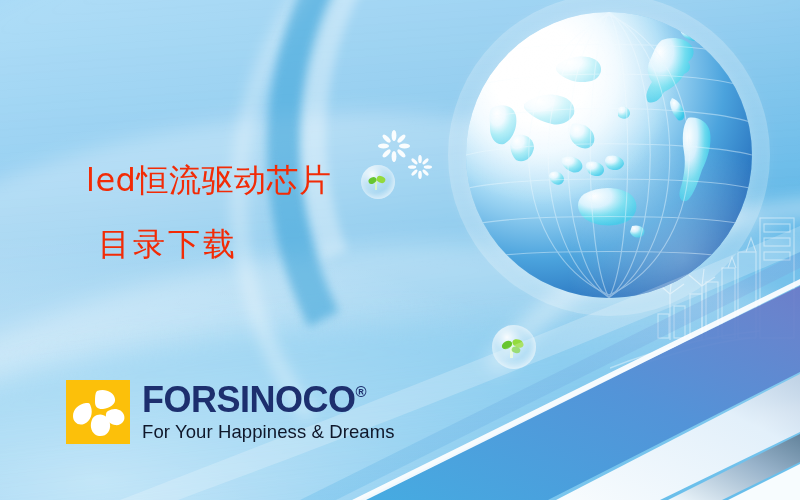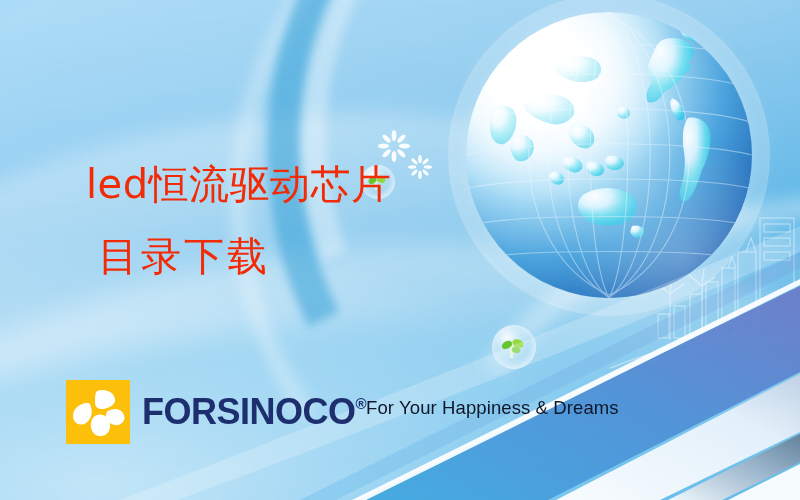--- a/index.html
+++ b/index.html
@@ -200,21 +200,21 @@
 
   
   .title-block {
     position: absolute;
     left: 86px; top: 164px;
     z-index: 20;
   }
   .title-line {
     color: #f22b06;
     font-family: "DejaVu Sans", "Liberation Sans", sans-serif;
-    font-size: 40px;
+    font-size: 32px;
     line-height: 1;
     letter-spacing: 0.5px;
     white-space: nowrap;
   }
   .title-line-1 { margin: 0 0 32px 0; }
   .title-line-2 { margin: 0 0 12px 12px; letter-spacing: 3px; }
 
   
   .logo {
     position: absolute;
@@ -225,21 +225,21 @@
   }
   .logo-mark {
     width: 64px; height: 64px;
     background: #fcc00a;
     flex: 0 0 auto;
     position: relative;
   }
   .logo-text {
     margin-left: 12px;
     display: flex;
-    flex-direction: row;
+    flex-direction: column;
     justify-content: center;
   }
   .logo-name {
     color: #1d2f6e;
     font-family: "Liberation Sans", sans-serif;
     font-weight: bold;
     font-size: 36px;
     line-height: 1;
     letter-spacing: -0.5px;
     white-space: nowrap;

